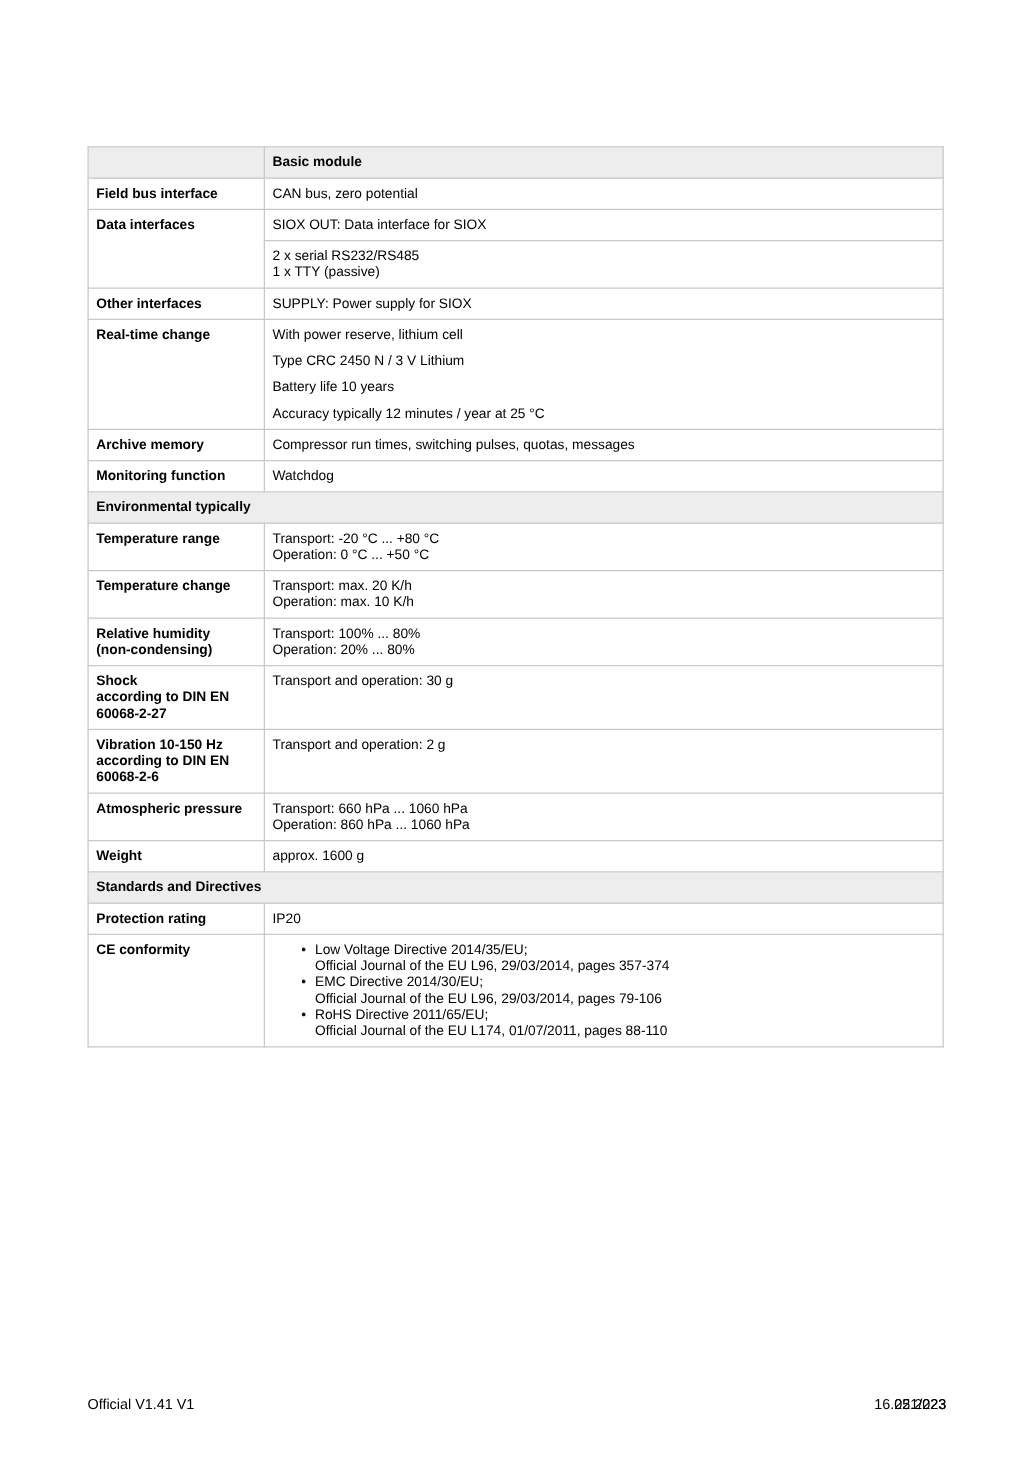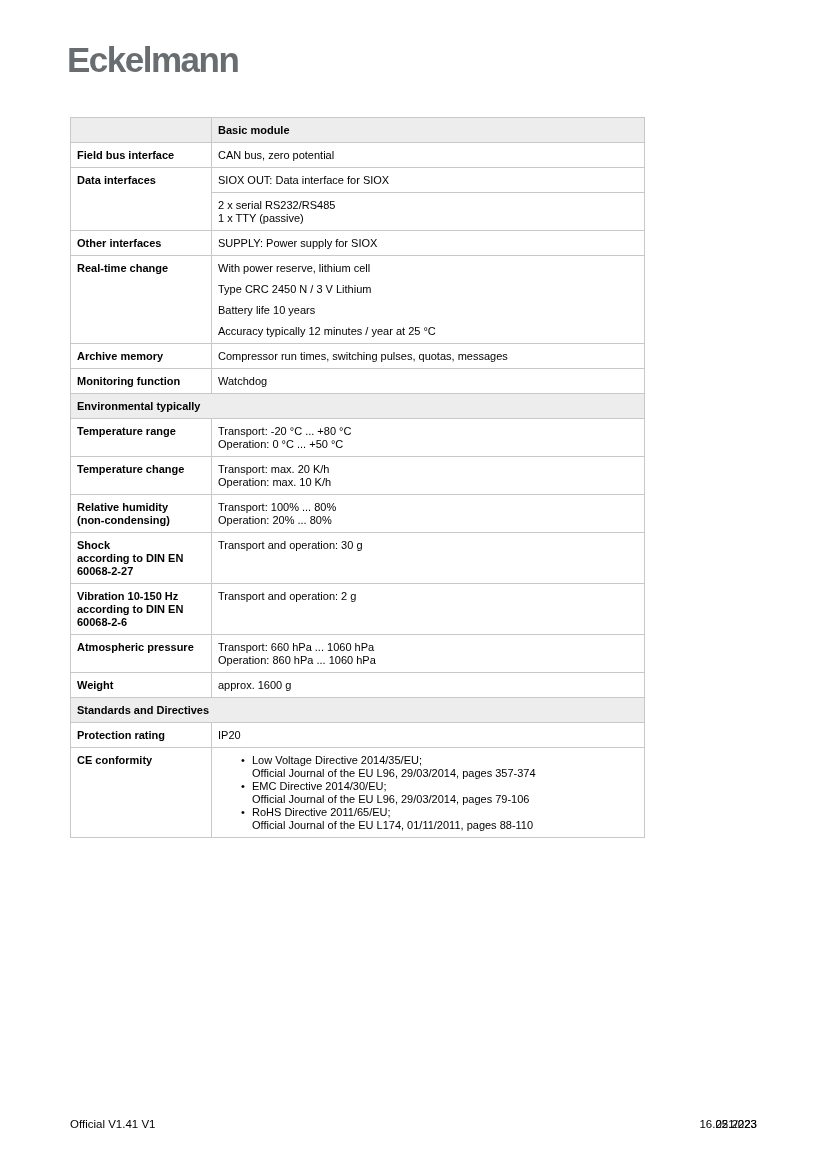--- a/index.html
+++ b/index.html
@@ -18,21 +18,21 @@
     left: 67px; top: 40px;
     font-size: 35px;
     font-weight: bold;
     color: #686d71;
     letter-spacing: -1.5px;
   }
 
   table.spec-table {
     position: absolute;
     left: 70px; top: 117px;
-    width: 575px;
+    width: 685px;
     border-collapse: collapse;
     table-layout: fixed;
     font-size: 11px;
     line-height: 13px;
   }
   .col-label { width: 141px; }
   .spec-table td {
     border: 1px solid #c8c8c8;
     padding: 6px 6px 5px 6px;
     vertical-align: top;
@@ -76,21 +76,20 @@
     position: absolute;
     left: 0; right: 0;
     text-align: right;
   }
 </style>
 </head>
 <body>
 
 <div class="page">
 
-  <div class="logo">Eckelmann</div>
 
   <table class="spec-table">
     <colgroup>
         <col class="col-label">
         <col class="col-value">
       </colgroup>
     <tbody>
 
       <tr class="head-row">
         <td></td>
@@ -216,21 +215,21 @@
             <li>
               <div>Low Voltage Directive 2014/35/EU;</div>
               <div>Official Journal of the EU L96, 29/03/2014, pages 357-374</div>
             </li>
             <li>
               <div>EMC Directive 2014/30/EU;</div>
               <div>Official Journal of the EU L96, 29/03/2014, pages 79-106</div>
             </li>
             <li>
               <div>RoHS Directive 2011/65/EU;</div>
-              <div>Official Journal of the EU L174, 01/11/2011, pages 88-110</div>
+              <div>Official Journal of the EU L174, 01/07/2011, pages 88-110</div>
             </li>
           </ul>
         </td>
       </tr>
 
     </tbody>
   </table>
 
   <div class="footer">
     <span class="center">16.05.2023</span>

